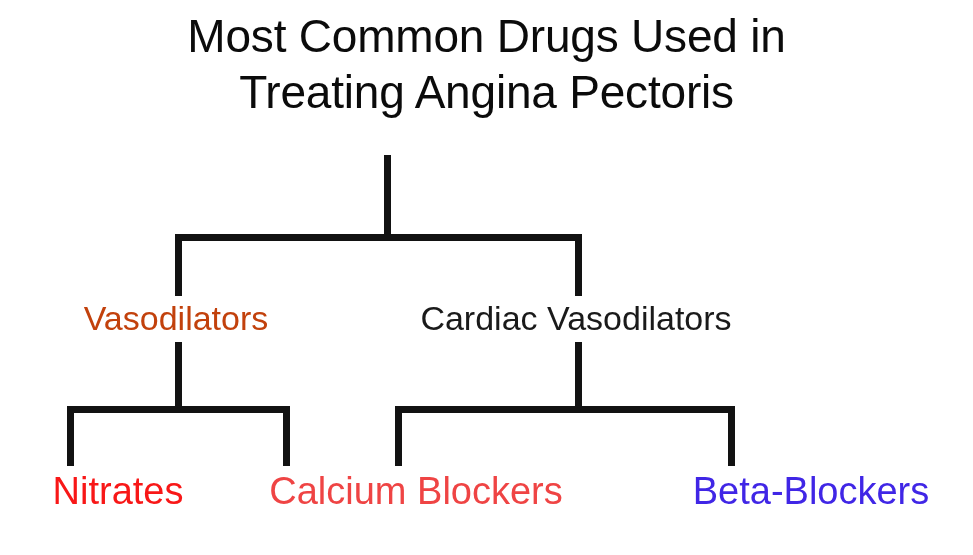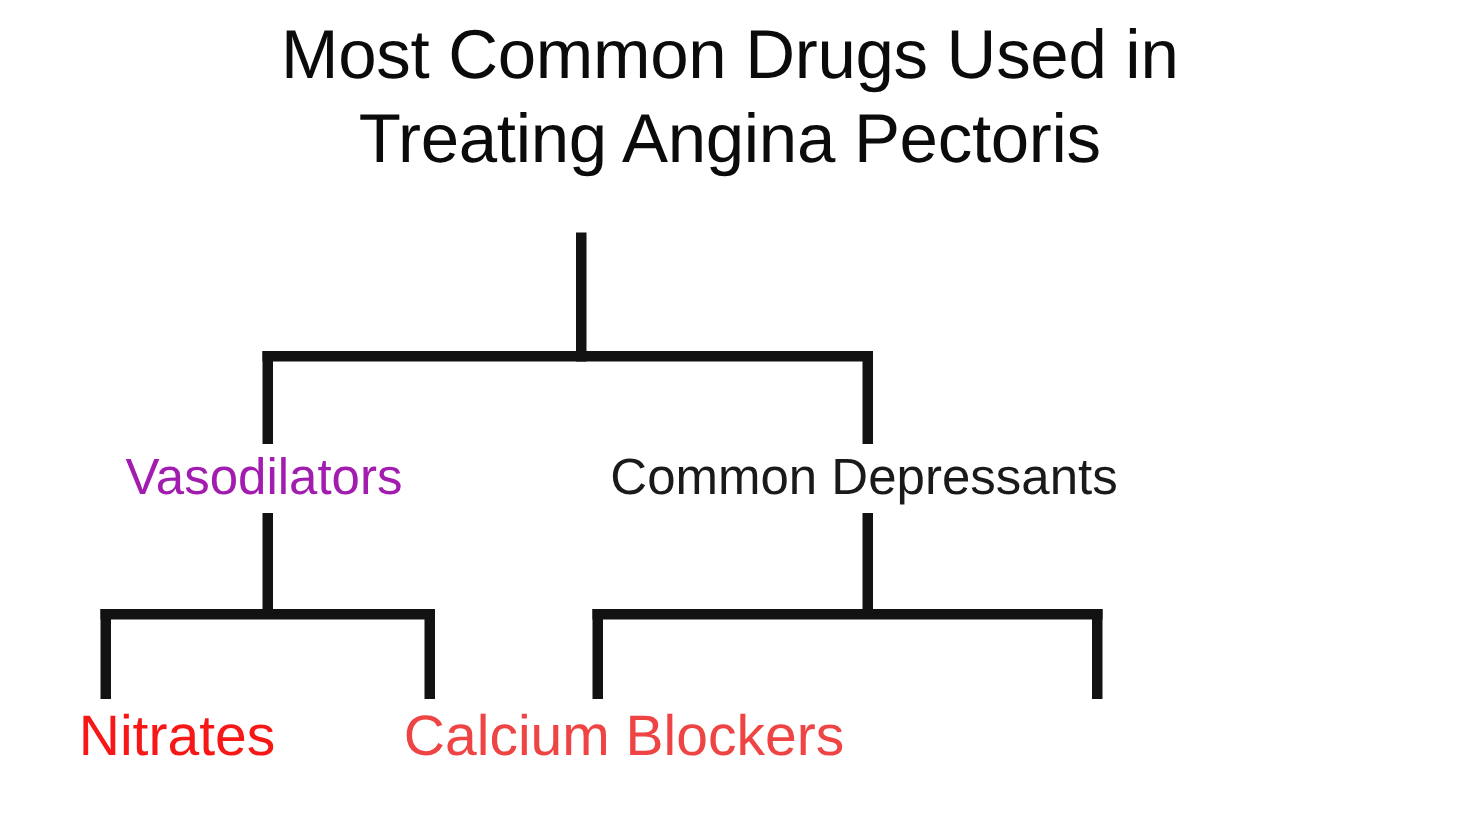--- a/index.html
+++ b/index.html
@@ -133,22 +133,23 @@
     <div class="conn conn-h" id="vaso-bar" style="background: rgb(18, 18, 18);"></div>
     <div class="conn conn-v" id="vaso-arm-left" style="background: rgb(18, 18, 18);"></div>
     <div class="conn conn-v" id="vaso-arm-right" style="background: rgb(18, 18, 18);"></div>
 
     <div class="conn conn-v" id="cardiac-stem" style="background: rgb(18, 18, 18);"></div>
     <div class="conn conn-h" id="cardiac-bar" style="background: rgb(18, 18, 18);"></div>
     <div class="conn conn-v" id="cardiac-arm-left" style="background: rgb(18, 18, 18);"></div>
     <div class="conn conn-v" id="cardiac-arm-right" style="background: rgb(18, 18, 18);"></div>
   </div>
 
-  <div class="node-label" id="node-vasodilators" style="color: #a21caf;">Vasodilators</div>
+  <div class="node-label" id="node-vasodilators" style="color: #c2410c;">Vasodilators</div>
 
-  <div class="node-label" id="node-cardiac-depressants" style="color: rgb(26, 26, 26);">Common Depressants</div>
+  <div class="node-label" id="node-cardiac-depressants" style="color: rgb(26, 26, 26);">Cardiac Vasodilators</div>
 
   <div class="leaf-label" id="leaf-nitrates" style="color: rgb(248, 23, 23);">Nitrates</div>
 
   <div class="leaf-label" id="leaf-calcium-blockers" style="color: #ef4444;">Calcium Blockers</div>
 
+  <div class="leaf-label" id="leaf-beta-blockers" style="color: rgb(64, 38, 230);">Beta-Blockers</div>
 
 </div>
 
 </body></html>

